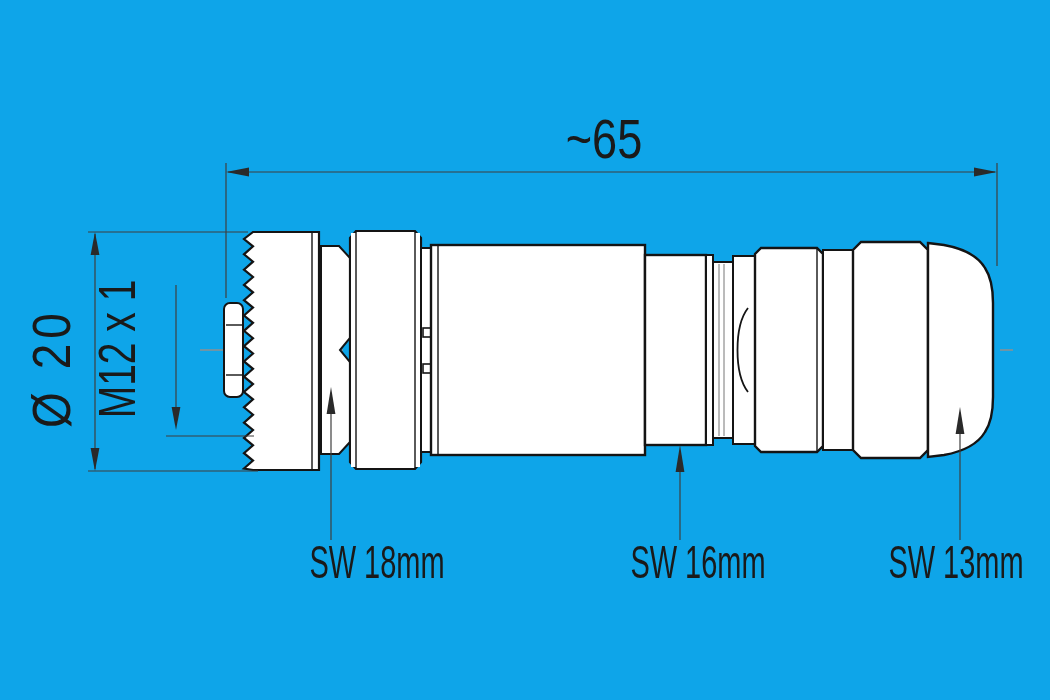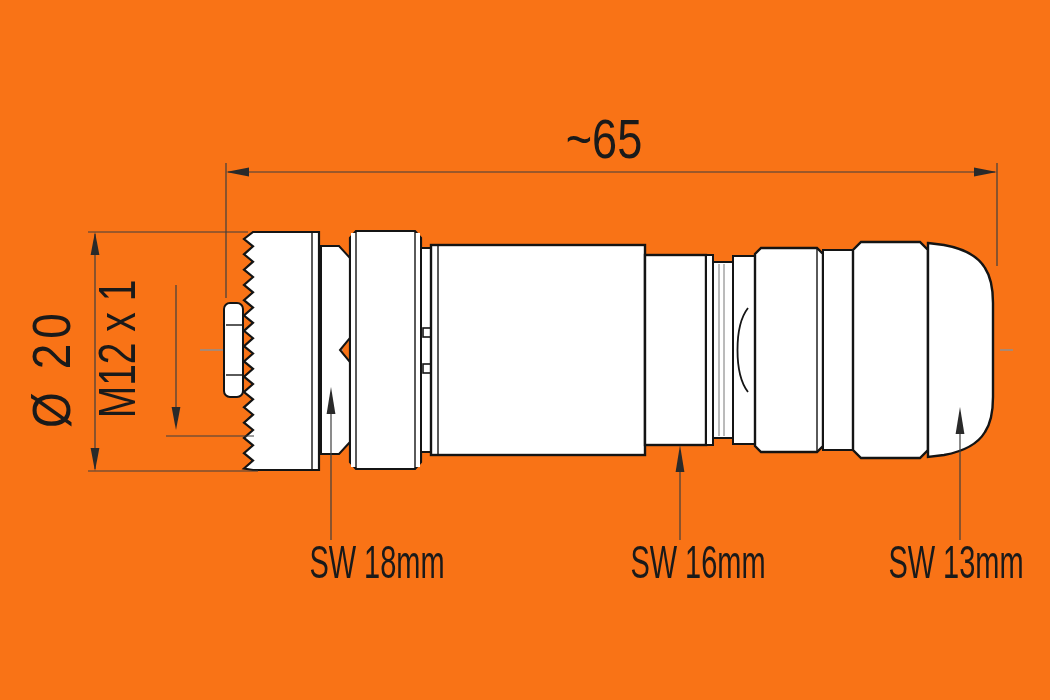--- a/index.html
+++ b/index.html
@@ -8,21 +8,21 @@
     width: 1050px;
     height: 700px;
     background: #ffffff;
     overflow: hidden;
     font-family: "Liberation Sans", sans-serif;
   }
   .stage {
     position: relative;
     width: 1050px;
     height: 700px;
-    background: #f97316;
+    background: #0ea5e9;
   }
   svg { display: block; }
   text {
     fill: #1a1a1a;
     font-family: "Liberation Sans", "DejaVu Sans", sans-serif;
   }
   .dim-text   { font-size: 55px; }
   .dia-text   { font-size: 54px; letter-spacing: 6px; }
   .thr-text   { font-size: 52px; }
   .sw-text    { font-size: 46px; }

